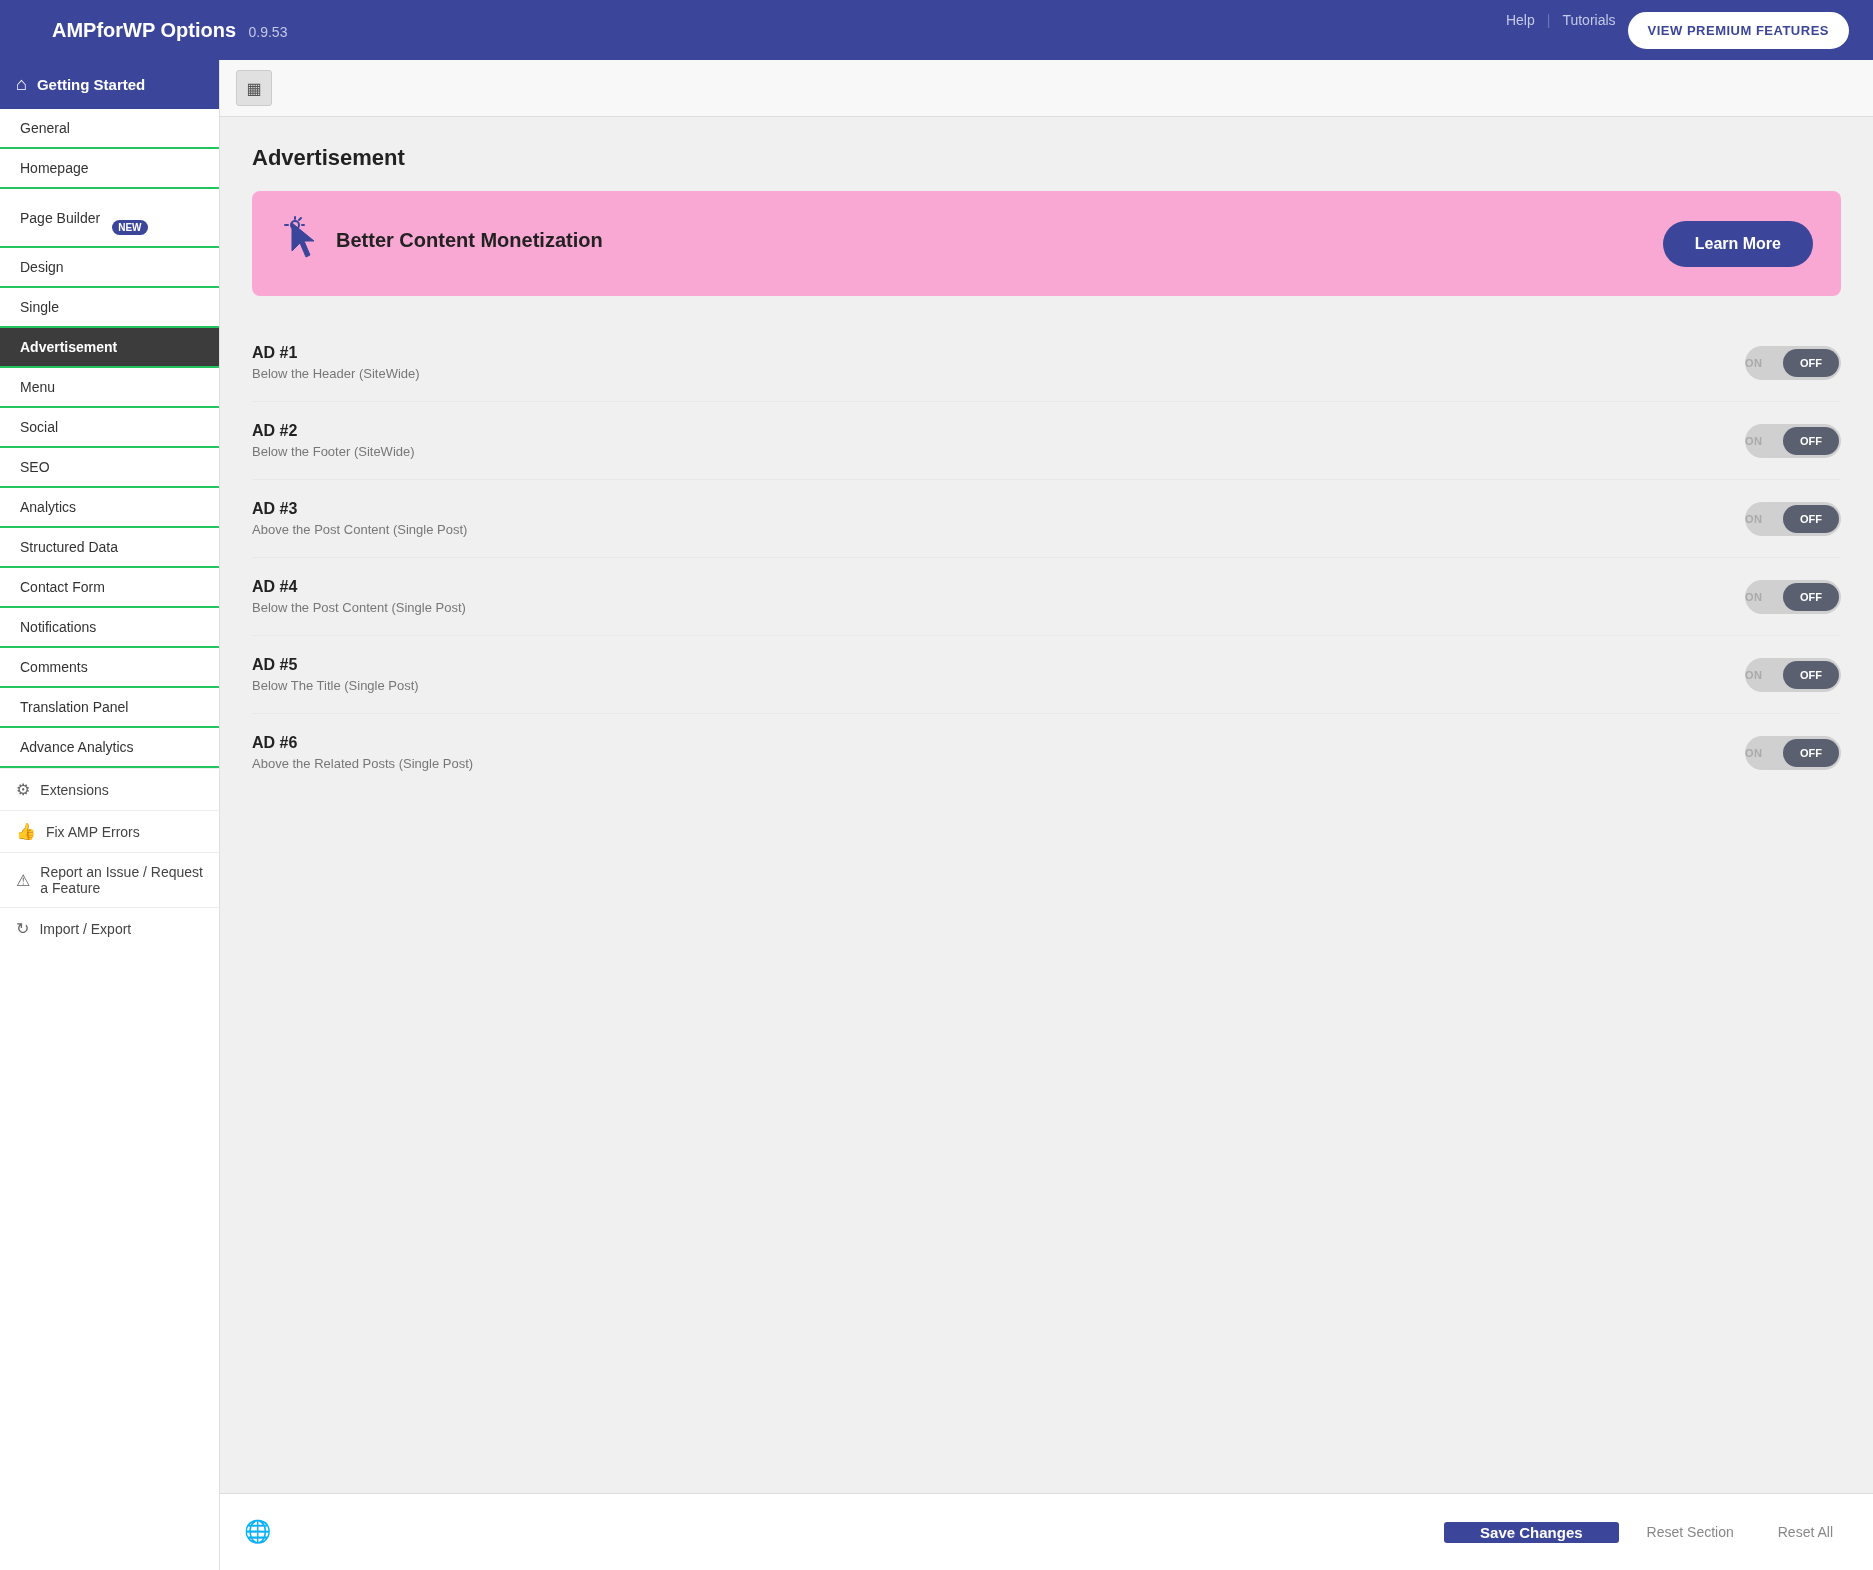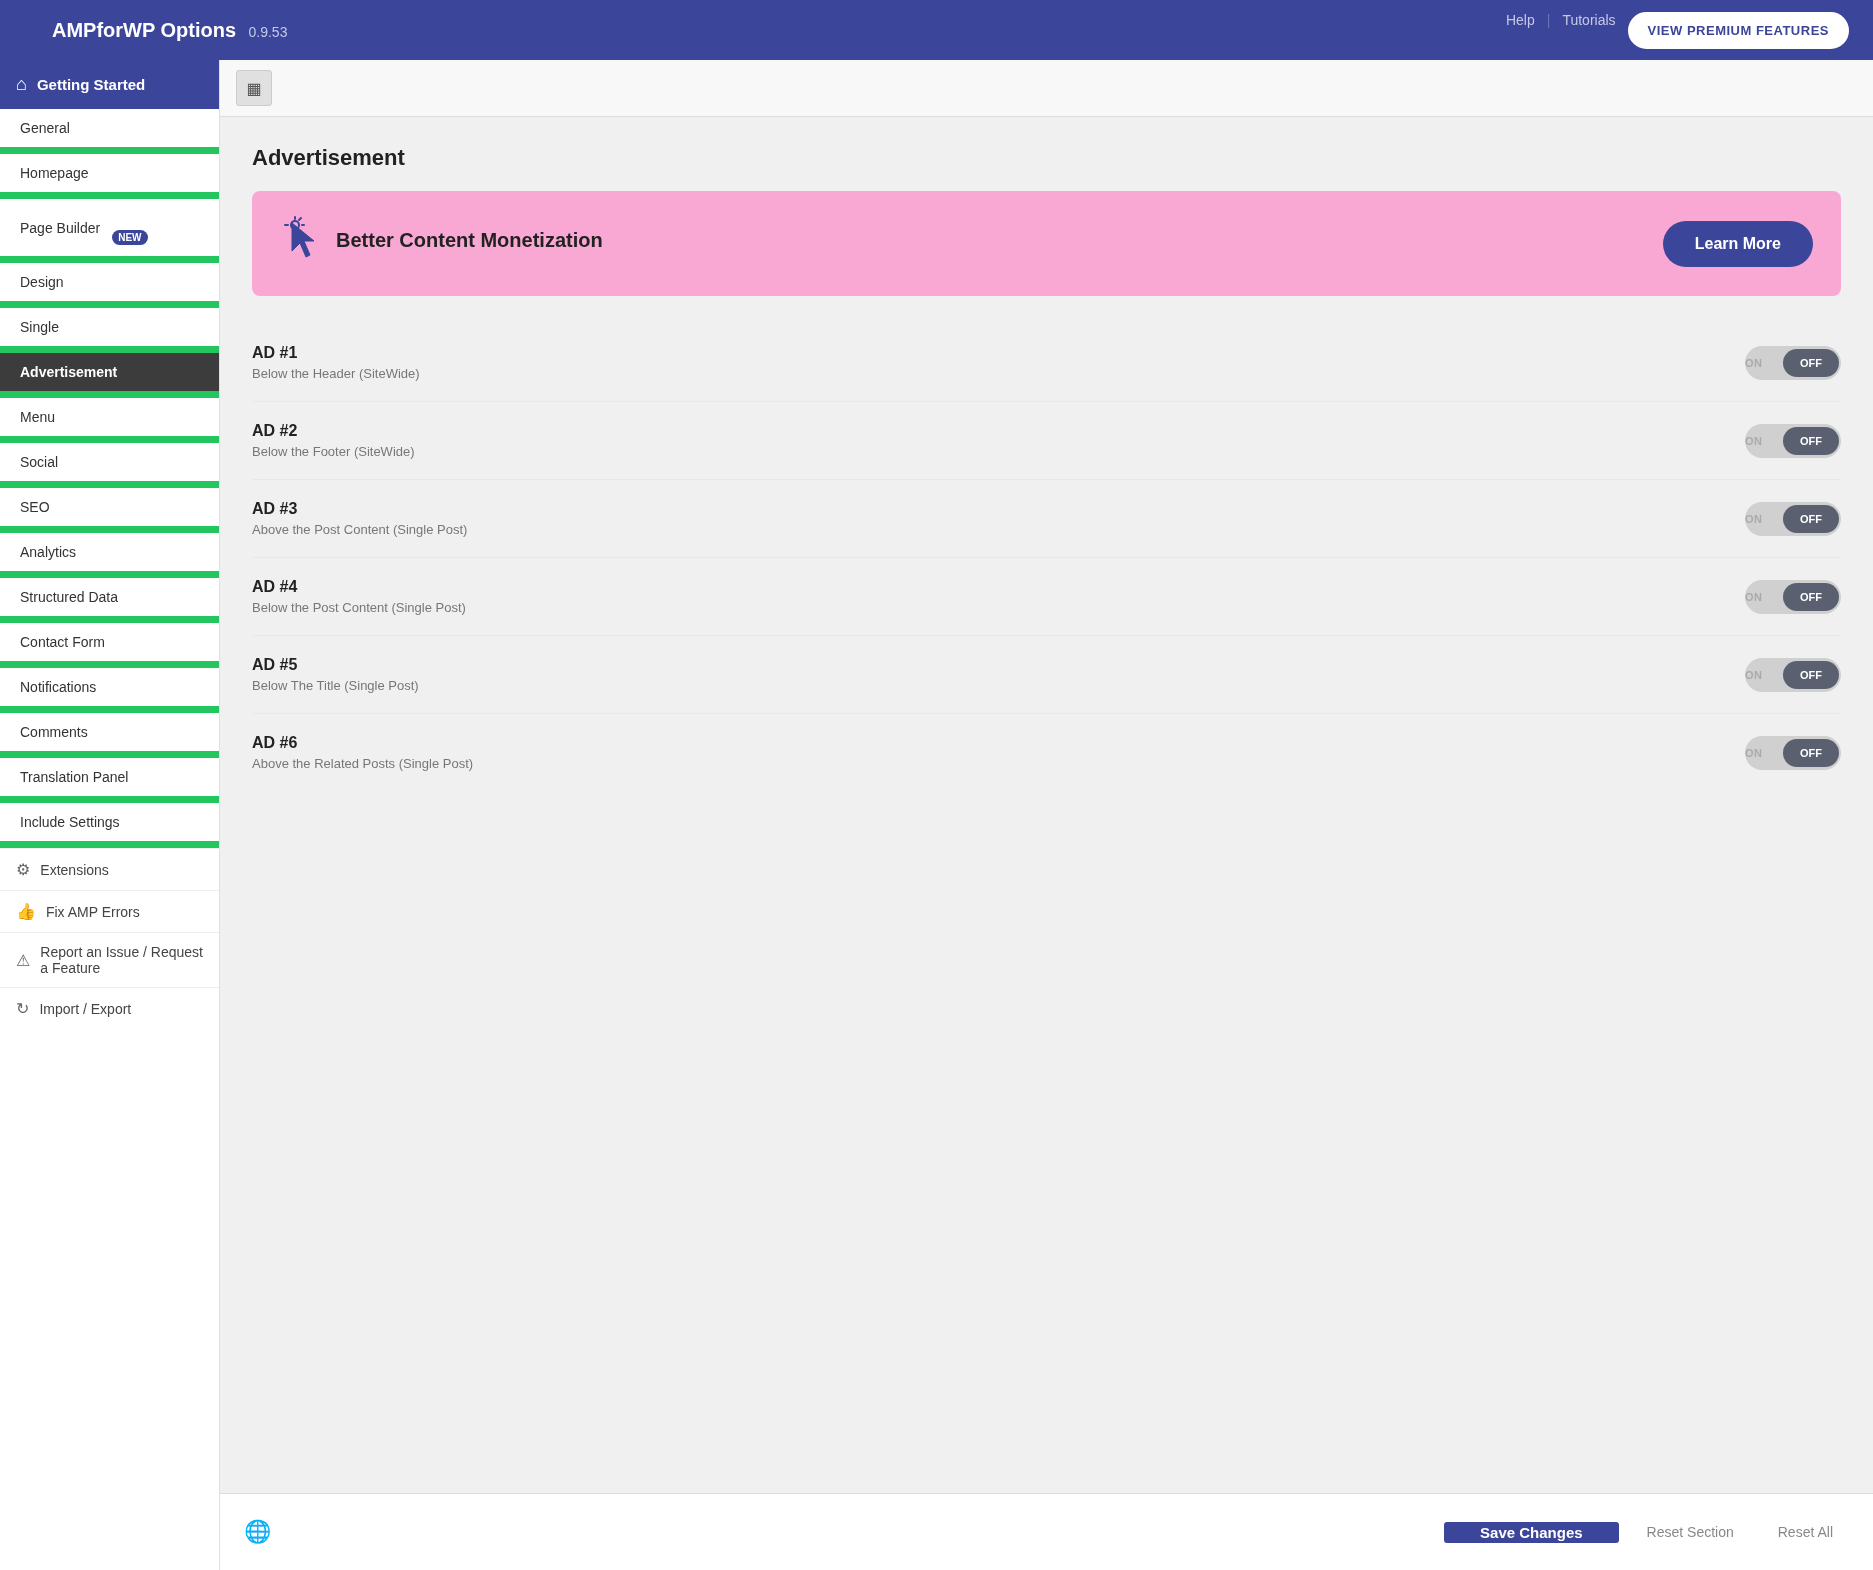--- a/index.html
+++ b/index.html
@@ -82,21 +82,21 @@
       cursor: pointer;
     }
     .sidebar-getting-started .home-icon {
       font-size: 18px;
     }
     .sidebar-nav-item {
       padding: 11px 20px;
       font-size: 14px;
       color: #333;
       cursor: pointer;
-      border-bottom: 7px solid #22c55e;
+      border-bottom: 2px solid #22c55e;
       display: flex;
       align-items: center;
       gap: 8px;
     }
     .sidebar-nav-item.active {
       background: #3c3c3c;
       color: white;
       font-weight: 600;
     }
     .new-badge {
@@ -333,21 +333,21 @@
         <div class="sidebar-nav-item active">Advertisement</div>
         <div class="sidebar-nav-item">Menu</div>
         <div class="sidebar-nav-item">Social</div>
         <div class="sidebar-nav-item">SEO</div>
         <div class="sidebar-nav-item">Analytics</div>
         <div class="sidebar-nav-item">Structured Data</div>
         <div class="sidebar-nav-item">Contact Form</div>
         <div class="sidebar-nav-item">Notifications</div>
         <div class="sidebar-nav-item">Comments</div>
         <div class="sidebar-nav-item">Translation Panel</div>
-        <div class="sidebar-nav-item">Include Settings</div>
+        <div class="sidebar-nav-item">Advance Analytics</div>
       </div>
 
     <div id="sidebar-sections">
 
     <div class="sidebar-section-item">
           <span class="sidebar-section-icon">⚙</span>
           <span>Extensions</span>
         </div>
         <div class="sidebar-section-item">
           <span class="sidebar-section-icon">👍</span>

